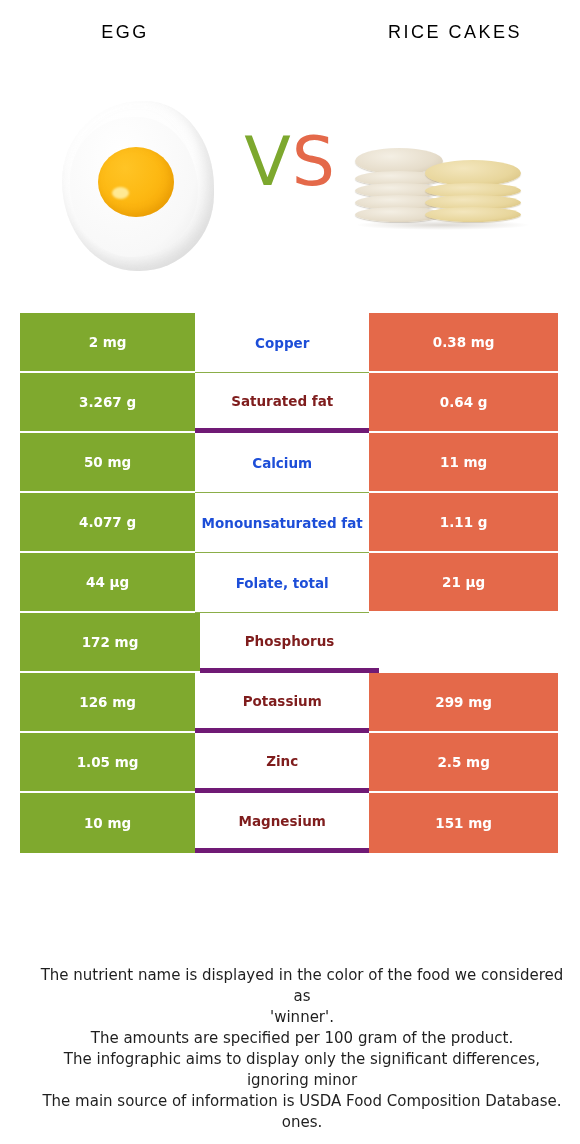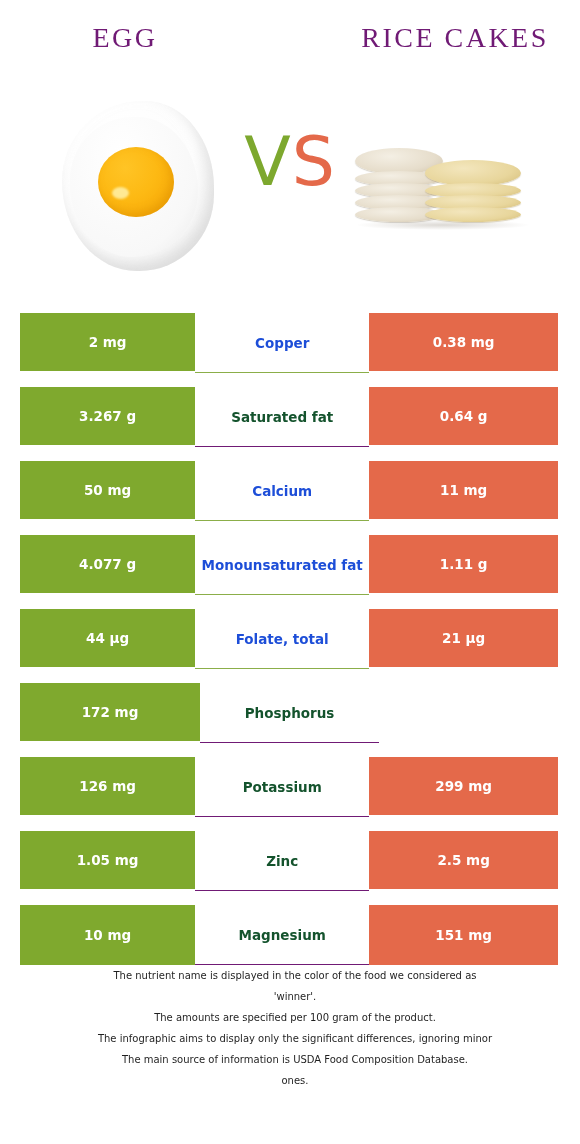--- a/index.html
+++ b/index.html
@@ -16,27 +16,27 @@
   }
 
   
   .header {
     position: relative;
     height: 300px;
   }
   .title {
     position: absolute;
     top: 22px;
-    font-size: 28px;
+    font-size: 18px;
     font-weight: 300;
     letter-spacing: 2.5px;
-    color: #701a75;
+    color: #000000;
     text-transform: uppercase;
     white-space: nowrap;
-    font-family: Liberation Serif, serif;
+    font-family: Liberation Sans, sans-serif;
   }
   .title-left  { left: 0; width: 250px; text-align: center; }
   .title-right { right: 0; width: 250px; text-align: center; }
 
   .vs {
     position: absolute;
     top: 128px;
     left: 50%;
     transform: translateX(-50%);
     font-size: 68px;
@@ -122,21 +122,21 @@
   
   .table {
     position: absolute;
     left: 20px;
     top: 313px;
     width: 538px;
   }
   .row {
     display: flex;
     height: 60px;
-    margin-bottom: 14px;
+    margin-bottom: 0px;
     position: relative;
   }
   .cell {
     display: flex;
     align-items: center;
     justify-content: center;
     font-size: 13.5px;
     font-weight: bold;
     box-sizing: border-box;
     font-family: "DejaVu Sans", sans-serif;
@@ -154,30 +154,30 @@
   .cell-right {
     width: 194px;
     background: #E4694A;
     color: #ffffff;
     border-bottom: 2px solid #ffffff;
   }
   .row:last-child .cell-left,
   .row:last-child .cell-right { border-bottom: none; }
 
   .cell-mid.win-green { color: #1d4ed8; border-bottom: 1px solid #8BAE49; }
-  .cell-mid.win-red   { color: #14532d; border-bottom: 1px solid #701a75; }
+  .cell-mid.win-red   { color: #7f1d1d; border-bottom: 5px solid #701a75; }
 
   
   .footer {
     position: absolute;
-    left: 26px;
+    left: 33px;
     top: 965px;
     width: 538px;
     text-align: center;
-    font-size: 10px;
+    font-size: 15px;
     line-height: 21px;
     color: #1f1f1f;
     font-family: "DejaVu Sans", sans-serif;
   }
   .footer div { margin: 0; }
 </style>
 </head>
 <body>
 
 <div class="header">

